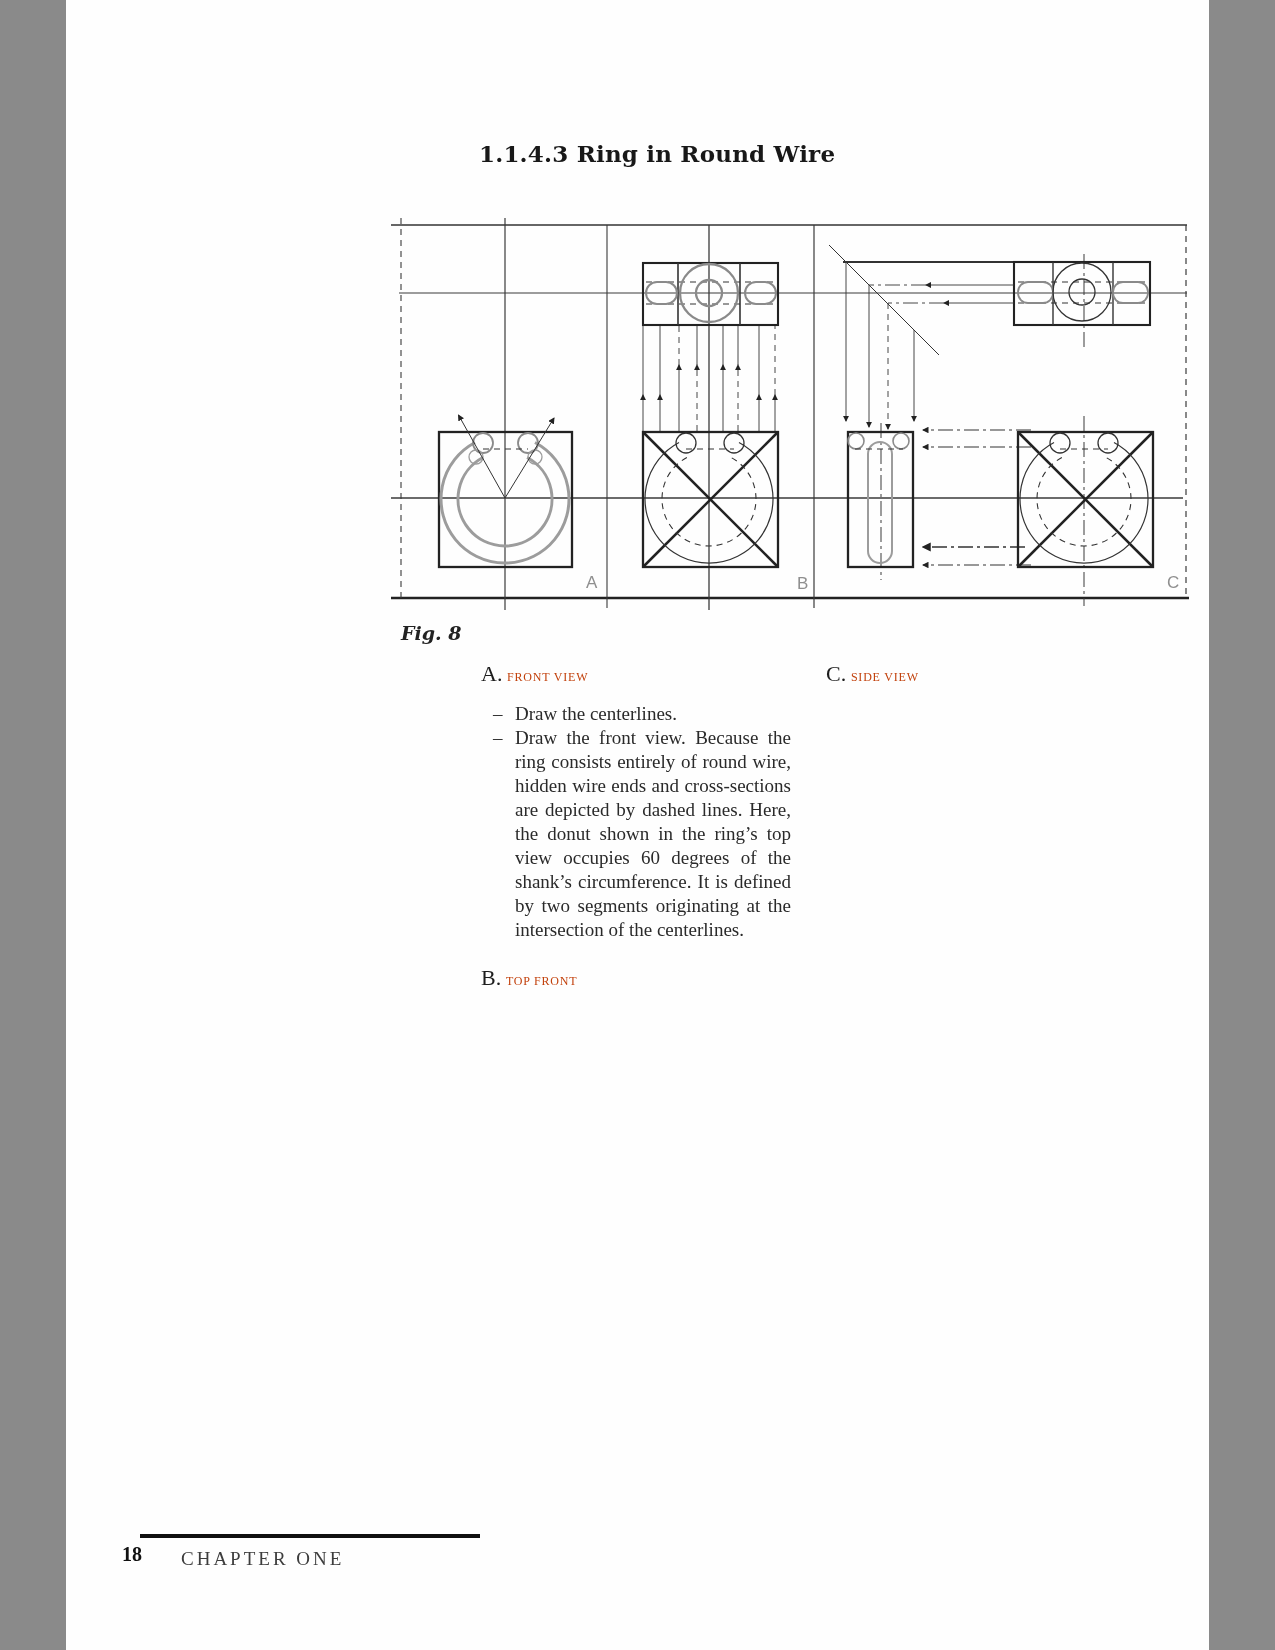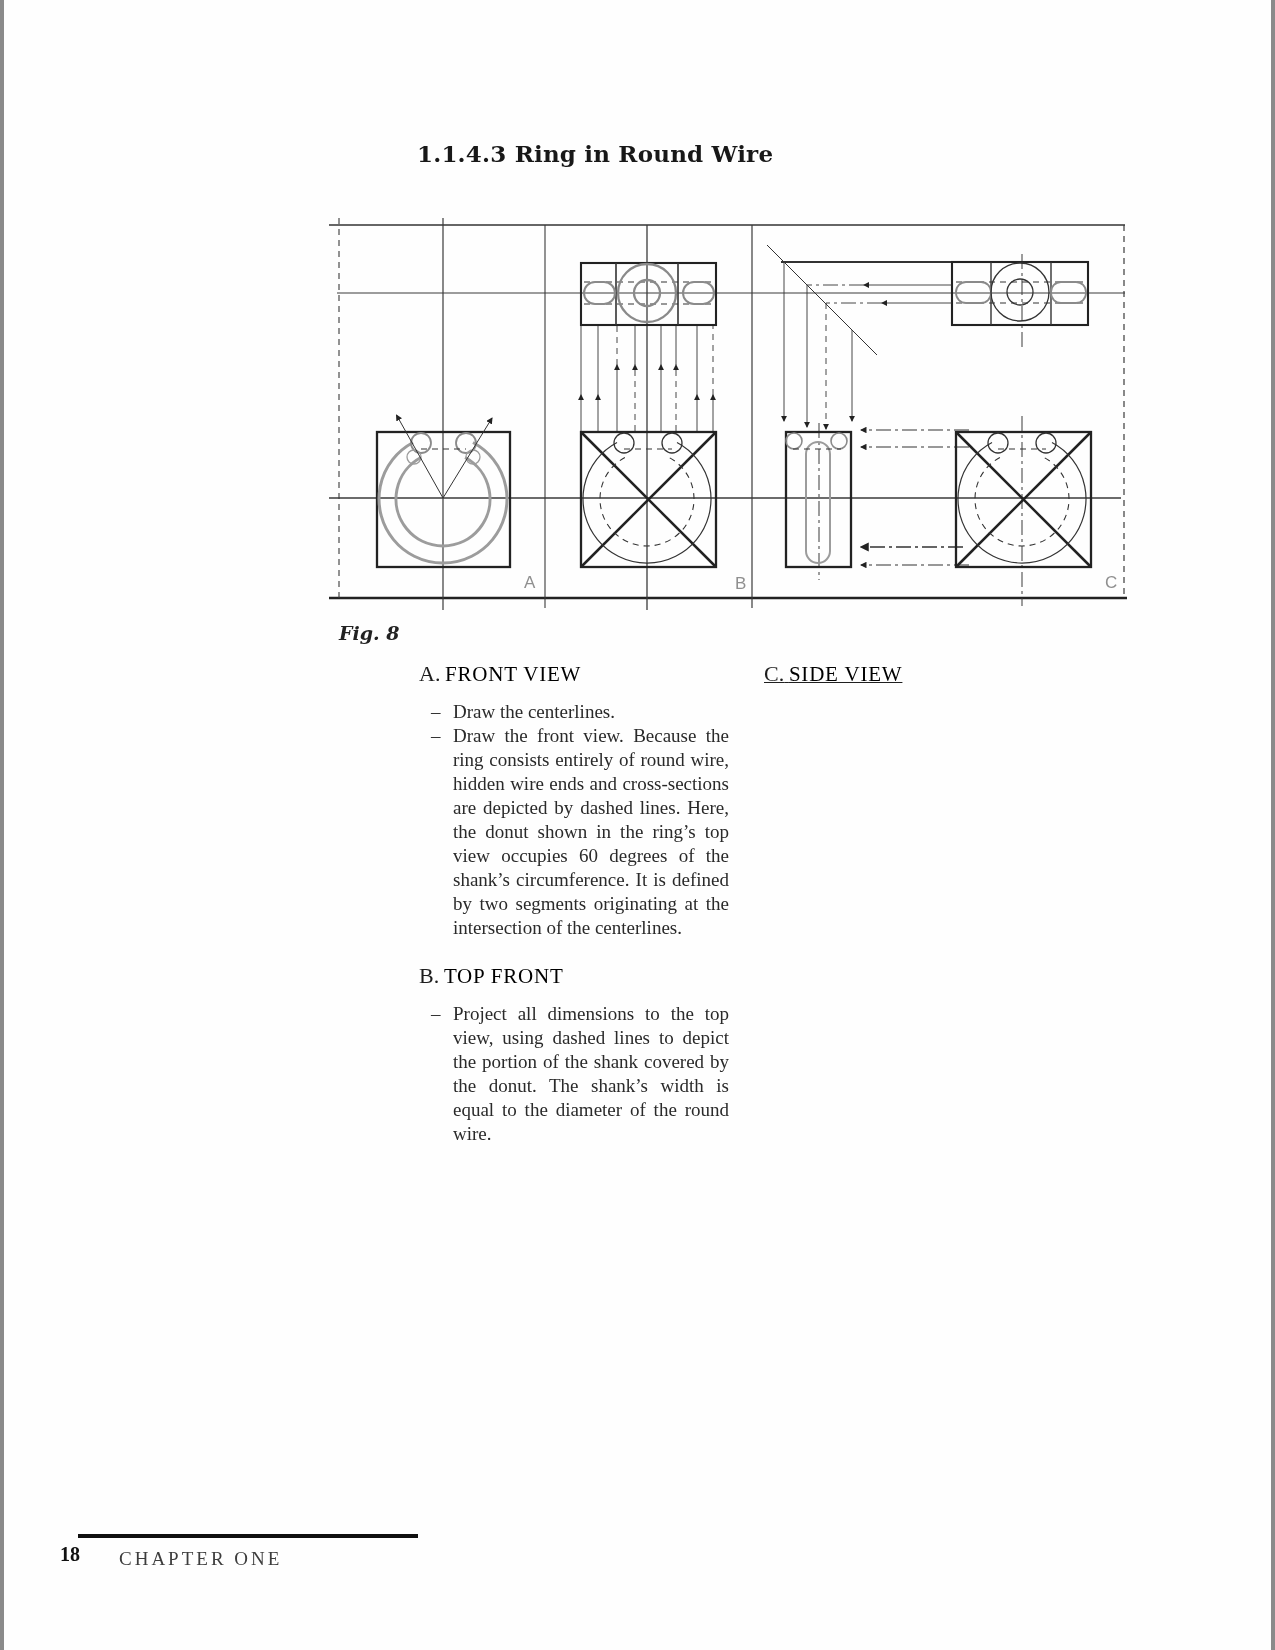--- a/index.html
+++ b/index.html
@@ -1,42 +1,42 @@
 <!DOCTYPE html>
 <html lang="en"><head>
 <meta charset="utf-8">
 <style>
   html,body { margin:0; padding:0; background:#8a8a8a; }
   .page {
-    position:relative; width:1267px; height:1650px; margin:0 auto;
+    position:relative; width:1143px; height:1650px; margin:0 auto;
     background:#fefefe; overflow:hidden;
     font-family:"Liberation Serif", serif; color:#1f1f1f;
   }
   .title {
     position:absolute; left:413px; top:140px; margin:0;
     font-family:"DejaVu Serif", serif;
     font-size:23px; font-weight:bold; letter-spacing:0.2px; color:#181818;
   }
   .figure { position:absolute; left:325px; top:218px; width:800px; height:392px; }
   .figure svg { display:block; width:800px; height:392px; }
   .plabel { font-family:"Liberation Sans", sans-serif; font-size:17px; fill:#8f8f8f; }
   .figcap {
     position:absolute; left:335px; top:622px;
     font-family:"DejaVu Serif", serif;
     font-size:19px; font-weight:bold; font-style:italic; color:#222;
   }
   .col { position:absolute; top:661px; width:322px; }
   .col-a { left:415px; }
-  .col-c { left:760px;text-decoration:underline; }
+  .col-c { left:760px; }
   .col-c h3 { margin-left:22px; }
   h3.shead {
     margin:0 0 8px 0; font-weight:normal; line-height:26px; white-space:nowrap;
   }
   .hl { font-size:22px; color:#1d1d1d; }
-  .ht { font-size:21px; letter-spacing:0.8px; color:#000000;text-align:center; }
+  .ht { font-size:12px; letter-spacing:0.8px; color:#c2410c;text-align:center; }
   ul.blist { list-style:none; margin:12px; padding:0; }
   ul.blist li {
     position:relative; padding-left:22px; margin:0;
     font-size:19px; line-height:24px; text-align:justify; color:#2a2a2a;
   }
   ul.blist li::before { content:"\2013"; position:absolute; left:0; top:0; }
   .sec-b { margin-top:23px; }
   .footer-rule { position:absolute; left:74px; top:1534px; width:340px; height:4px; background:#101010; }
   .pageno {
     position:absolute; left:56px; top:1543px;
@@ -200,23 +200,20 @@
   <section class="col col-a">
     <div class="sec">
       <h3 class="shead"><span class="hl">A.</span> <span class="ht">FRONT VIEW</span></h3>
       <ul class="blist">
         <li>Draw the centerlines.</li>
         <li>Draw the front view. Because the ring consists entirely of round wire, hidden wire ends and cross-sections are depicted by dashed lines. Here, the donut shown in the ring’s top view occupies 60 degrees of the shank’s circumference. It is defined by two segments originating at the intersection of the centerlines.</li>
       </ul>
     </div>
     <div class="sec sec-b">
       <h3 class="shead"><span class="hl">B.</span> <span class="ht">TOP FRONT</span></h3>
-      <ul class="blist">
-        <li>Project all dimensions to the top view, using dashed lines to depict the portion of the shank covered by the donut. The shank’s width is equal to the diameter of the round wire.</li>
-      </ul>
     </div>
   </section>
 
   <section class="col col-c">
     <div class="sec">
       <h3 class="shead"><span class="hl">C.</span> <span class="ht">SIDE VIEW</span></h3>
       <ul class="blist">
       </ul>
     </div>
   </section>

